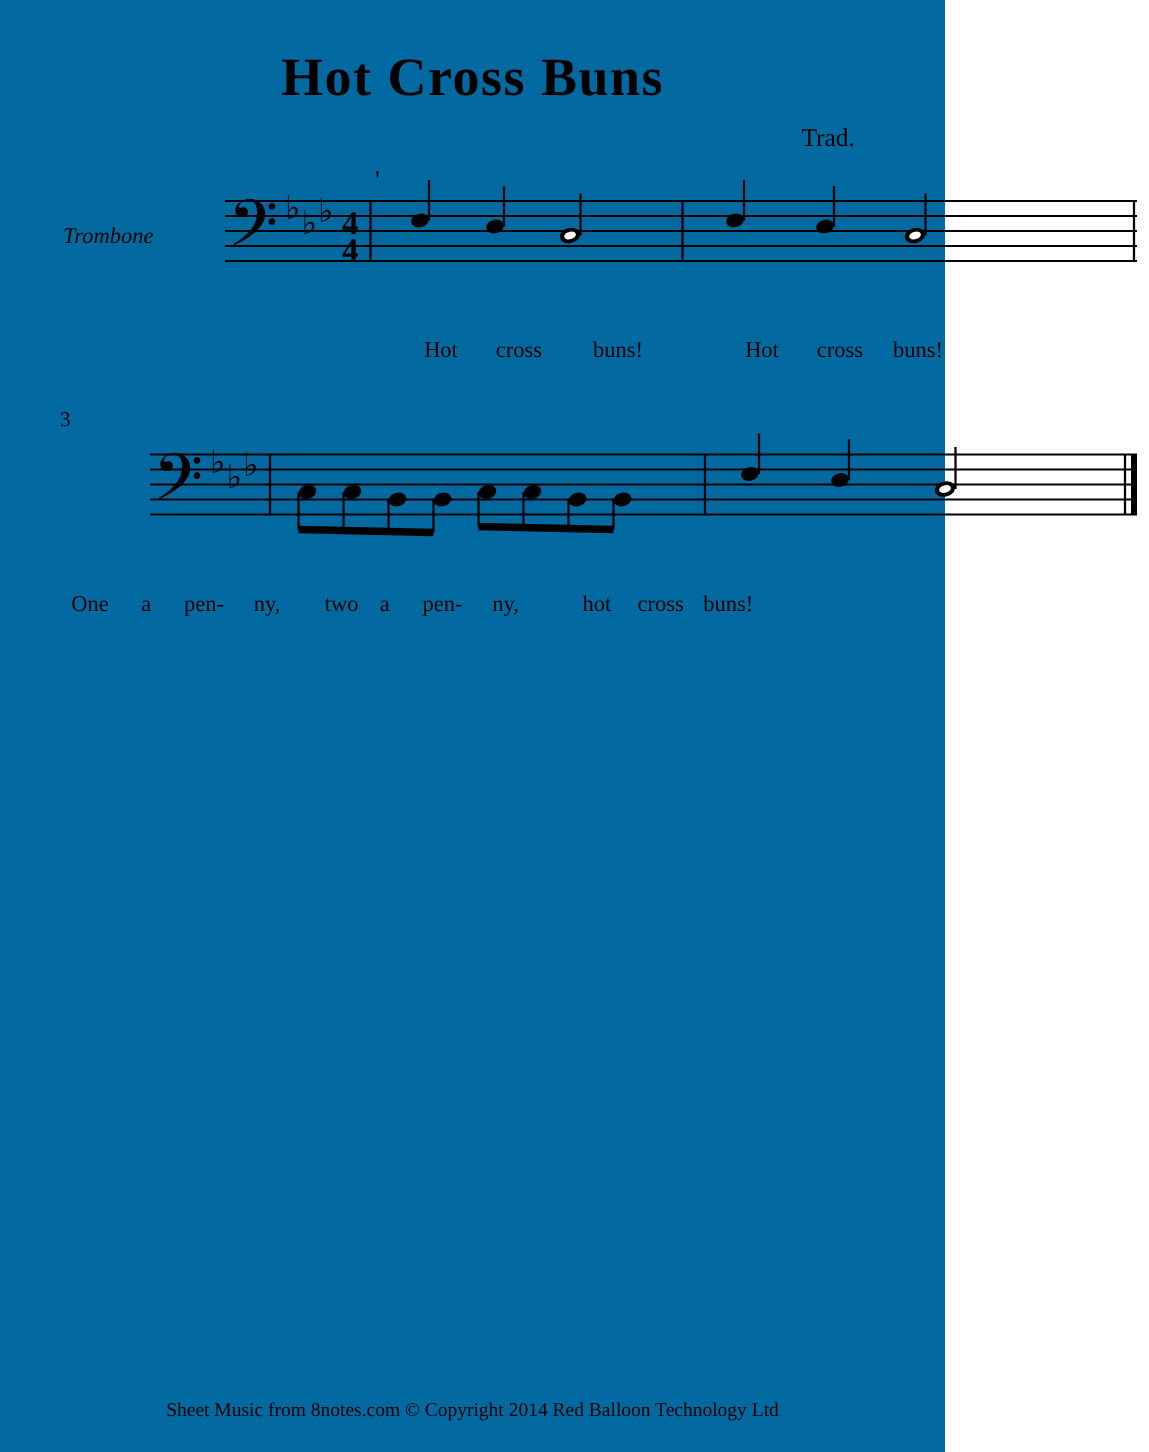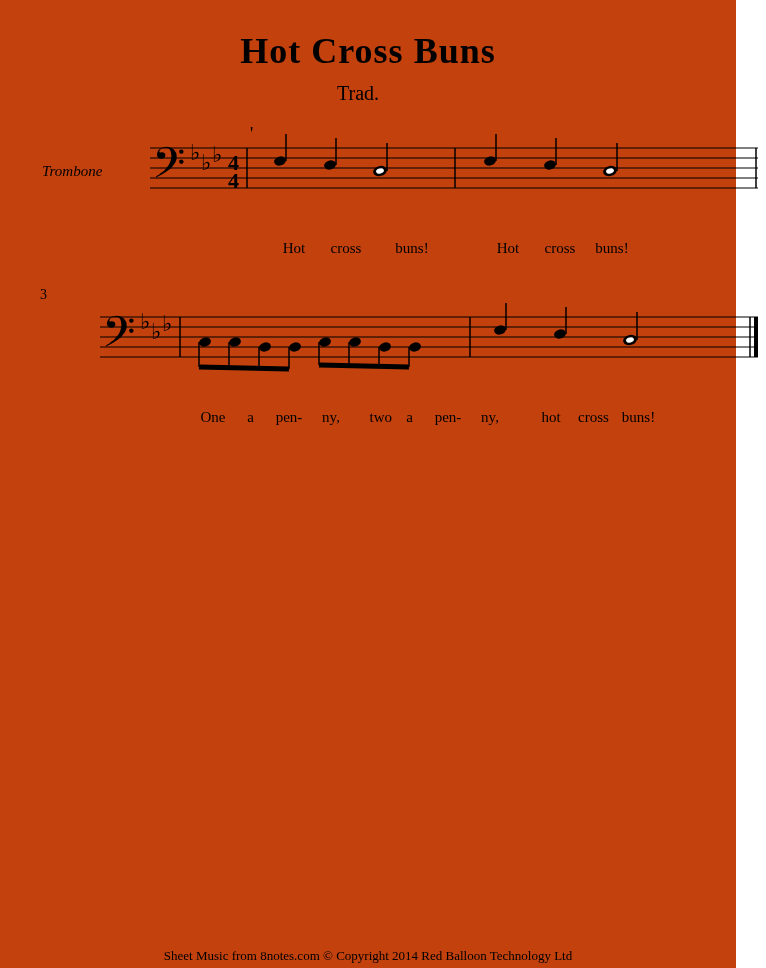--- a/index.html
+++ b/index.html
@@ -5,52 +5,52 @@
     * { margin: 0; padding: 0; box-sizing: border-box; }
     body {
       background: #fff;
       font-family: 'Times New Roman', Times, serif;
       width: 766px;
       min-height: 968px;
       position: relative;
       overflow: hidden;
     }
     .page {
-      width: 736px;
+      width: 630px;
       min-height: 968px;
-      background: #c2410c;
+      background: #0369a1;
       position: relative;
       padding: 20px 40px;
     }
     .title {
       text-align: center;
       font-size: 36px;
       font-weight: bold;
       margin-top: 10px;
       margin-bottom: 10px;
       letter-spacing: 1px;
     }
     .composer {
-      text-align: center;
-      font-size: 20px;
+      text-align: right;
+      font-size: 17px;
       margin-right: 20px;
-      margin-bottom: 13px;
+      margin-bottom: 2px;
     }
     .score-section {
       position: relative;
       margin: 0 0 30px 0;
     }
     
     .score-svg {
       display: block;
       margin: 0 auto;
     }
     .footer {
       position: absolute;
-      bottom: 4px;
+      bottom: 20px;
       left: 0;
       right: 0;
       text-align: center;
       font-size: 13px;
       color: #000;
     }
   </style>
 </head>
 <body>
 
@@ -179,21 +179,21 @@
       <line x1="526" y1="47" x2="526" y2="20" stroke="#000" stroke-width="1.5"></line>
 
       <ellipse cx="590" cy="53" rx="7" ry="5" fill="#000" transform="rotate(-15, 590, 53)"></ellipse>
       <ellipse cx="590" cy="53" rx="4" ry="2.5" fill="#fff" transform="rotate(-15, 590, 53)"></ellipse>
       <line x1="597" y1="53" x2="597" y2="25" stroke="#000" stroke-width="1.5"></line>
 
       <line x1="710" y1="30" x2="710" y2="70" stroke="#000" stroke-width="1.5"></line>
       <line x1="716" y1="30" x2="716" y2="70" stroke="#000" stroke-width="4"></line>
     </svg>
 
-    <div style="display:flex; margin-left:153px; margin-top:2px; gap:0;">
+    <div style="display:flex; margin-top:2px; gap:0;">
       <span style="min-width:40px; text-align:center; font-size:15px;">One</span>
       <span style="min-width:35px; text-align:center; font-size:15px;">a</span>
       <span style="min-width:42px; text-align:center; font-size:15px;">pen-</span>
       <span style="min-width:42px; text-align:center; font-size:15px;">ny,</span>
       <span style="min-width:40px; text-align:right; font-size:15px;">two</span>
       <span style="min-width:35px; text-align:center; font-size:15px;">a</span>
       <span style="min-width:42px; text-align:center; font-size:15px;">pen-</span>
       <span style="min-width:42px; text-align:center; font-size:15px;">ny,</span>
       <span style="min-width:20px; text-align:center; font-size:15px;"></span>
       <span style="min-width:40px; text-align:center; font-size:15px;">hot</span>

